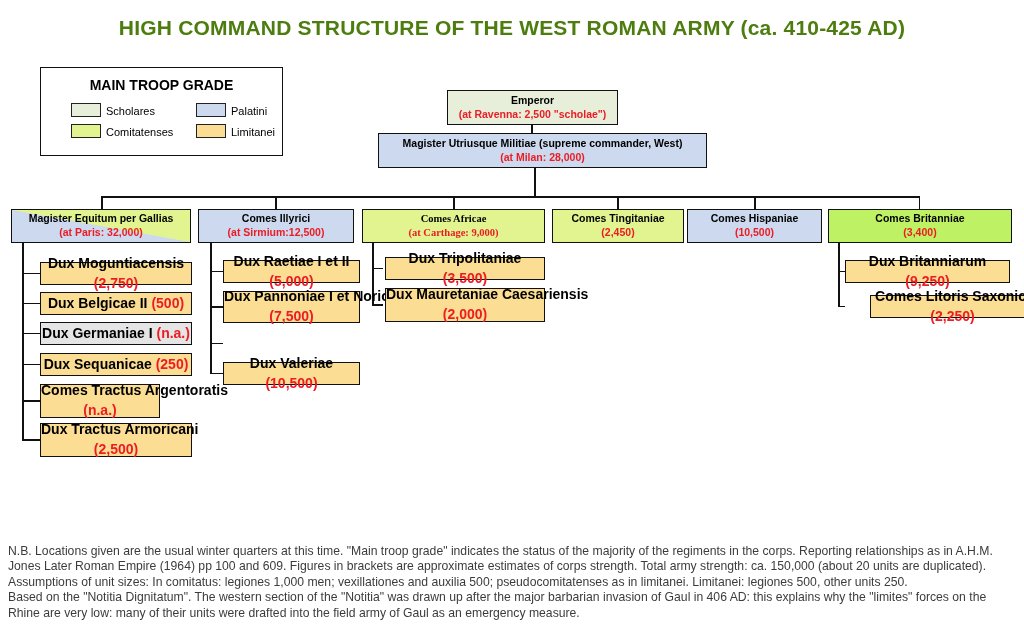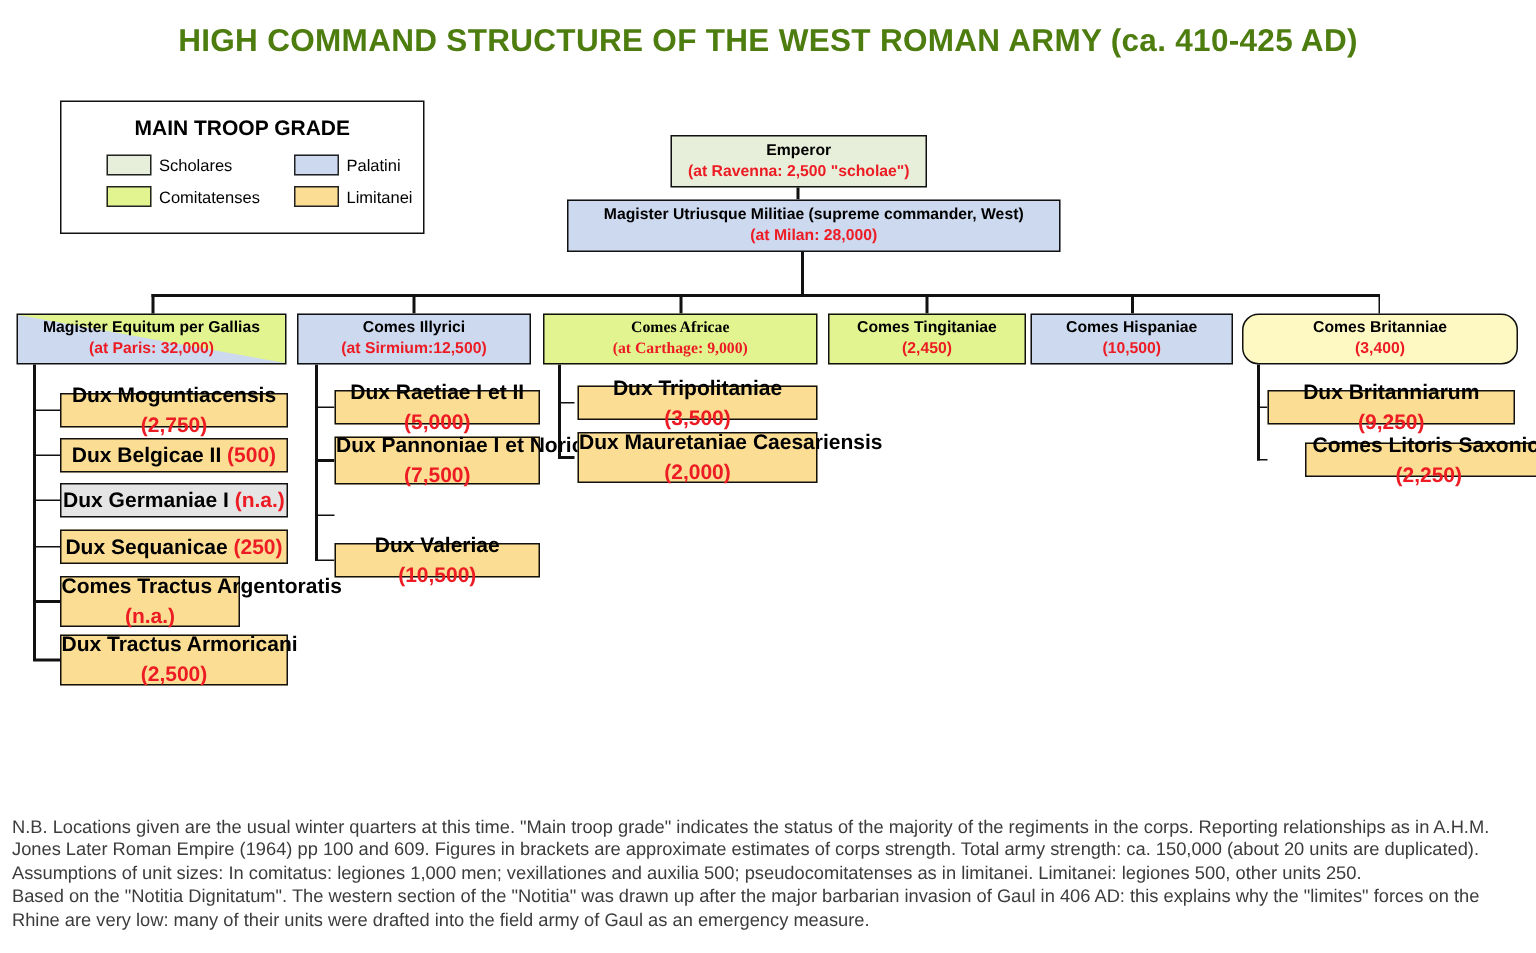--- a/index.html
+++ b/index.html
@@ -126,21 +126,21 @@
     <div class="nfigure">(at Carthage: 9,000)</div>
   </div>
   <div class="node" style="left: 552px; top: 209px; width: 132px; height: 34px; background: rgb(225, 244, 143);">
     <div class="nlabel">Comes Tingitaniae</div>
     <div class="nfigure">(2,450)</div>
   </div>
   <div class="node" style="left: 687px; top: 209px; width: 135px; height: 34px; background: rgb(204, 217, 238);">
     <div class="nlabel">Comes Hispaniae</div>
     <div class="nfigure">(10,500)</div>
   </div>
-  <div class="node" style="left: 828px; top: 209px; width: 184px; height: 34px; background: #fef9c3; border-radius: 11px;">
+  <div class="node" style="left: 828px; top: 209px; width: 184px; height: 34px; background: #bef264;">
     <div class="nlabel">Comes Britanniae</div>
     <div class="nfigure">(3,400)</div>
   </div>
 
   <div class="node child" style="left: 40px; top: 262px; width: 152px; height: 23px; background: rgb(251, 221, 147);">
     <div class="ntext"><span class="nlabel">Dux Moguntiacensis</span> <span class="nfigure">(2,750)</span></div>
   </div>
   <div class="node child" style="left: 40px; top: 292px; width: 152px; height: 23px; background: rgb(251, 221, 147);">
     <div class="ntext"><span class="nlabel">Dux Belgicae II</span> <span class="nfigure">(500)</span></div>
   </div>

